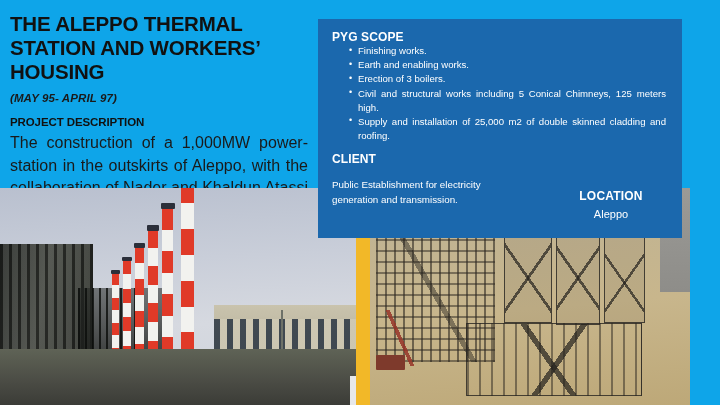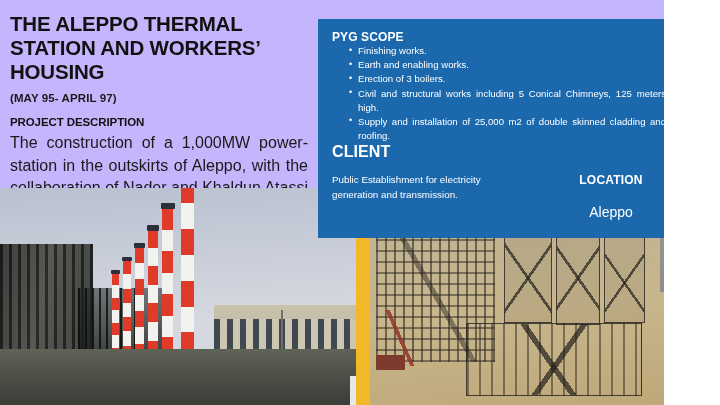--- a/index.html
+++ b/index.html
@@ -4,42 +4,43 @@
 <style>
   * { margin:0; padding:0; box-sizing:border-box; }
   html, body {
     width:720px; height:405px;
     background:#ffffff;
     font-family:"Liberation Sans", sans-serif;
     overflow:hidden;
   }
   .slide {
     position:relative;
-    width:664px; height:405px;
-    background:#c4b5fd;
+    width:720px; height:405px;
+    background:#0ea5e9;
     overflow:hidden;
   }
 
   
   .text-col {
     position:absolute;
     left:10px; top:12px;
     width:300px;
   }
   .title {
     font-size:20.5px;
     font-weight:bold;
     line-height:1.17;
     letter-spacing:-0.2px;
     color:#111111;
     text-transform:uppercase;
   }
   .subtitle {
     margin-top:8px;
     font-size:11.5px;
+    font-style:italic;
     font-weight:bold;
     color:#1a1a1a;
     letter-spacing:0.1px;
   }
   .section-head {
     margin-top:12px;
     font-size:11.5px;
     font-weight:bold;
     color:#111111;
     letter-spacing:-0.1px;
@@ -83,21 +84,22 @@
     padding-right:2px;
   }
   .scope-list li::before {
     content:"\2022";
     position:absolute;
     left:0; top:-0.5px;
     font-size:9px;
     color:#ffffff;
   }
   .client-head {
-    font-size:16px;
+    margin-top:9px;
+    font-size:12px;
     font-weight:bold;
     letter-spacing:0.1px;
   }
   .client-body {
     margin-top:12px;
     font-size:9.8px;
     line-height:1.45;
     width:168px;
   }
   .location-block {
@@ -105,22 +107,22 @@
     left:238px; bottom:18px;
     width:110px;
     text-align:center;
   }
   .location-head {
     font-size:12px;
     font-weight:bold;
     letter-spacing:0.2px;
   }
   .location-body {
-    margin-top:17px;
-    font-size:14px;
+    margin-top:5px;
+    font-size:11px;
   }
 
   
   .image-band {
     position:absolute;
     left:0; top:188px;
     width:720px; height:217px;
     z-index:1;
   }
   .photo { position:absolute; top:0; height:100%; overflow:hidden; }

